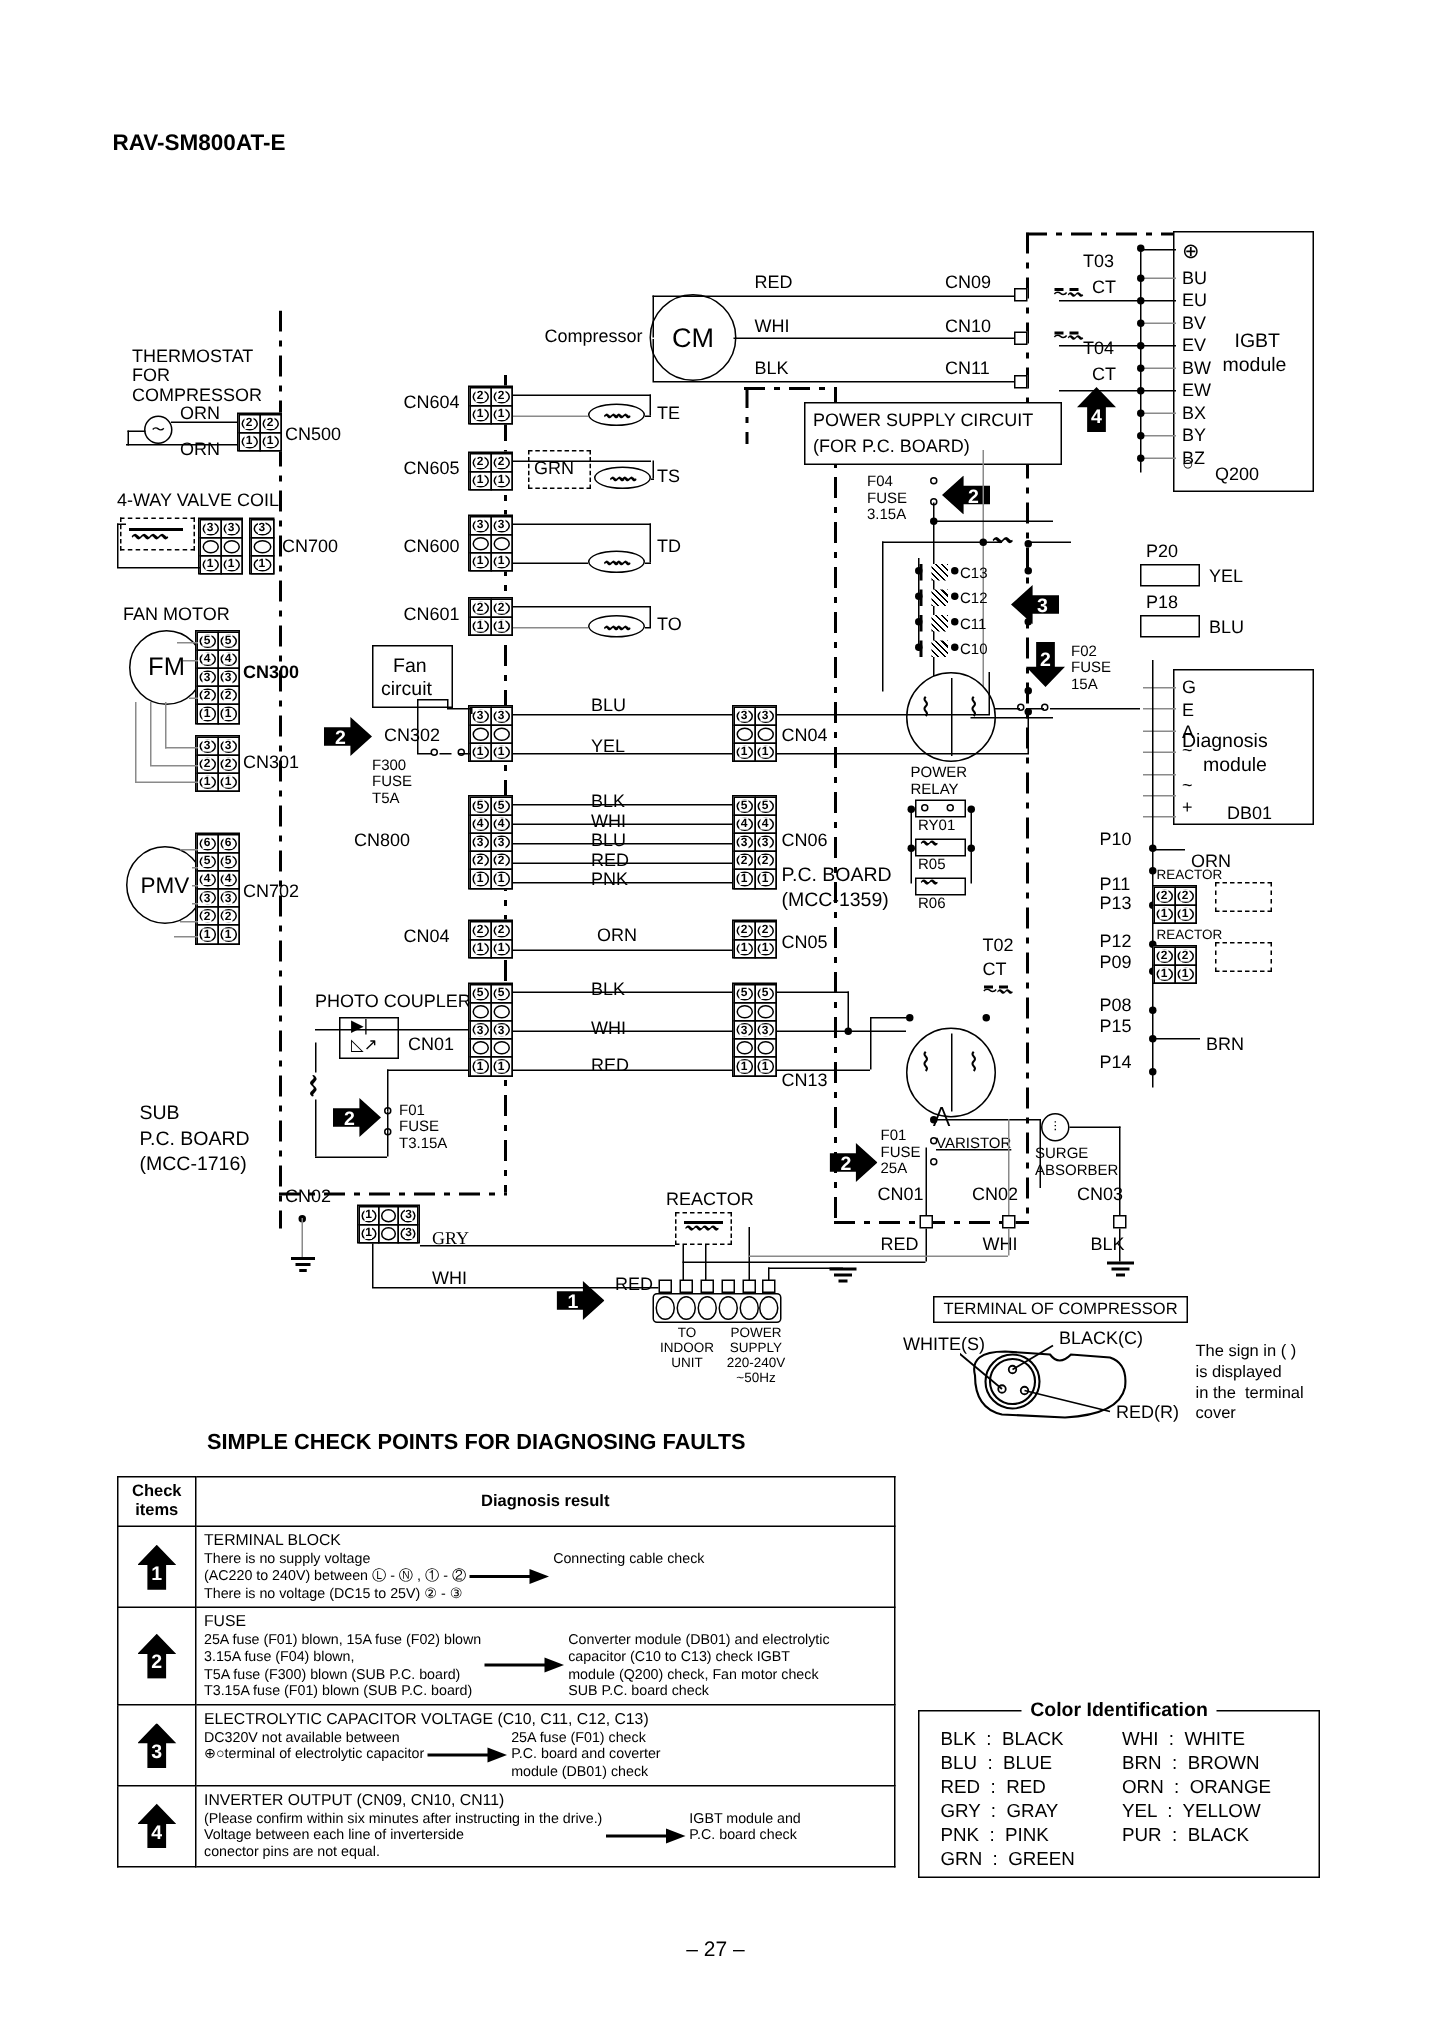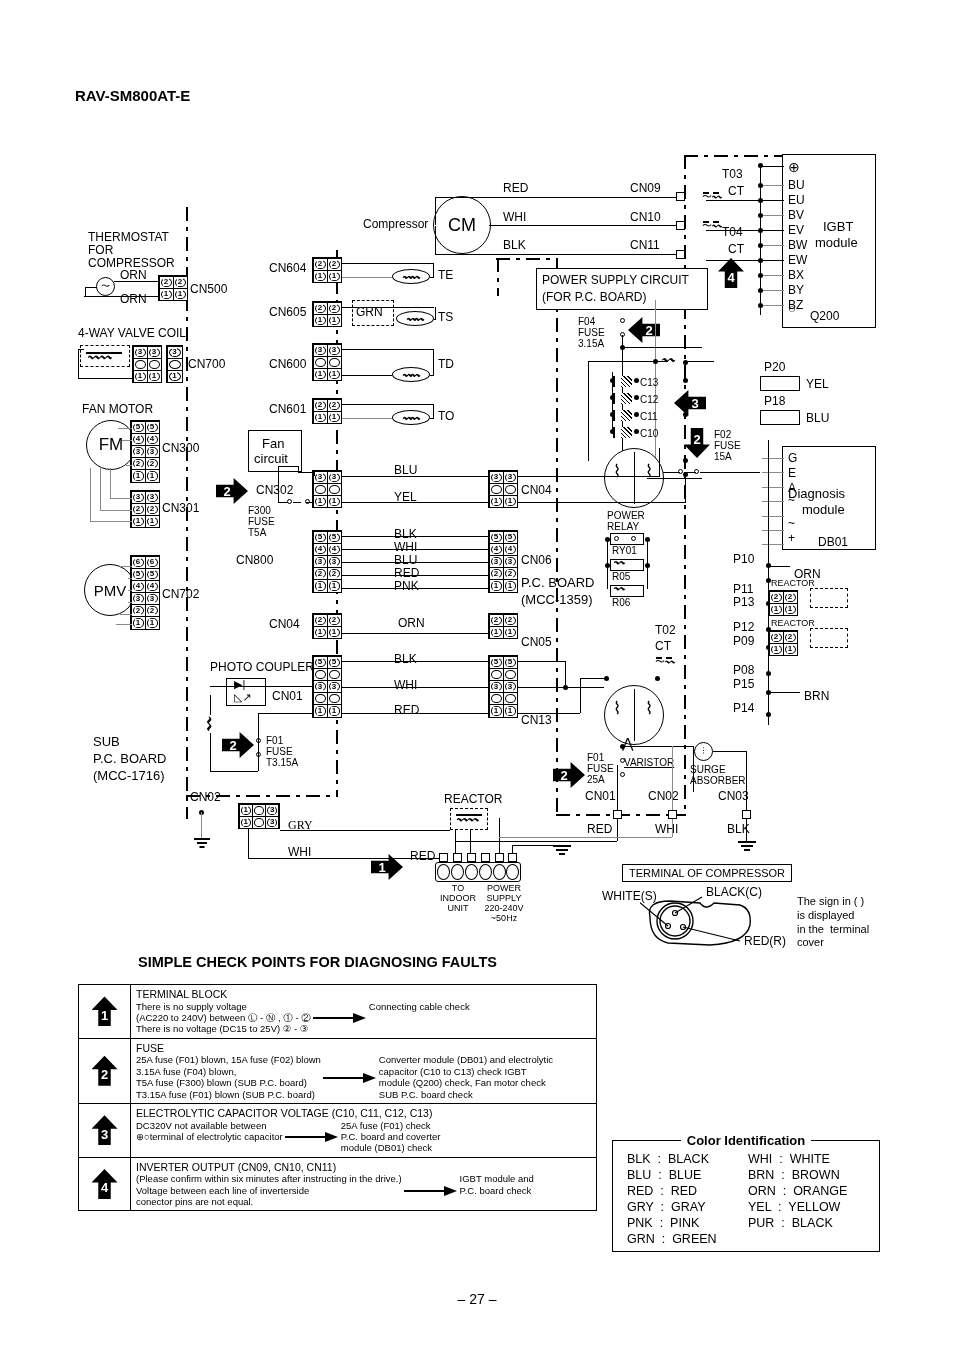--- a/index.html
+++ b/index.html
@@ -529,21 +529,21 @@
       </div>
     <div class="prow">
         <div class="pc">
           <span>1</span>
         </div>
         <div class="pc">
           <span>1</span>
         </div>
       </div>
   </div>
-  <div class="lbl s12" style="left:162px; top:442px;">CN300</div>
+  <div class="lbl s12" style="left:162px; top:442px;font-weight:bold;">CN300</div>
   <div class="conn" style="left:130px; top:490px; width:30px; height:38px;">
     <div class="prow">
         <div class="pc">
           <span>3</span>
         </div>
         <div class="pc">
           <span>3</span>
         </div>
       </div>
     <div class="prow">
@@ -970,21 +970,21 @@
       </div>
     <div class="prow">
         <div class="pc">
           <span>1</span>
         </div>
         <div class="pc">
           <span>1</span>
         </div>
       </div>
   </div>
-  <div class="lbl s12" style="left:521px; top:622px;margin-top:14px;">CN05</div>
+  <div class="lbl s12" style="left:521px; top:622px;">CN05</div>
 
   <div class="lbl s12" style="left:210px; top:661px;">PHOTO COUPLER</div>
   <div class="box" style="left:226px; top:678px; width:40px; height:28px;"></div>
   <div class="lbl" style="left:234px; top:678px; font-size:11px;">▶|</div>
   <div class="lbl" style="left:234px; top:691px; font-size:11px;">◺↗</div>
   <div class="lbl s12" style="left:272px; top:690px;">CN01</div>
   <div class="conn" style="left:312px; top:655px; width:30px; height:63px;">
     <div class="prow">
         <div class="pc">
           <span>5</span>
@@ -1248,20 +1248,25 @@
     <line x1="28" y1="31" x2="-2" y2="6" stroke="#000" stroke-width="1.2"></line>
     <line x1="43" y1="32" x2="100" y2="46" stroke="#000" stroke-width="1.2"></line>
   </svg>
 
 </div>
 
 <div class="lbl b" style="left:138px; top:954px; font-size:14.5px;">SIMPLE CHECK POINTS FOR DIAGNOSING FAULTS</div>
 
 <table id="check-table">
   <tbody>
+      <tr>
+    <th style="white-space:pre-line;">Check
+items</th>
+    <th>Diagnosis result</th>
+  </tr>
   <tr>
     <td class="numcell">
       <div class="arw up" style="position:relative; margin:0 auto;">1</div>
     </td>
     <td>
       <div class="ttl">TERMINAL BLOCK</div>
       <div class="rowflex">
         <div class="left" style="white-space:pre-line;">There is no supply voltage
 (AC220 to 240V) between Ⓛ - Ⓝ , ① - ②
 There is no voltage (DC15 to 25V) ② - ③</div>

